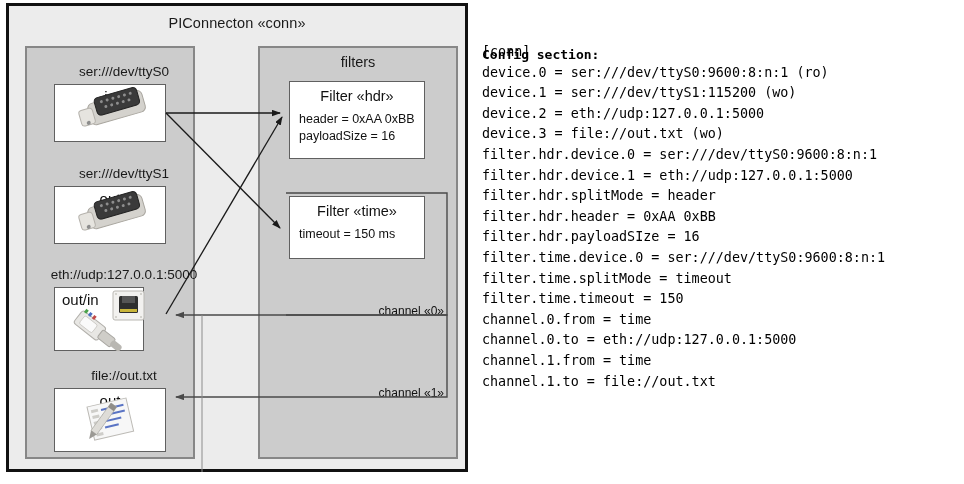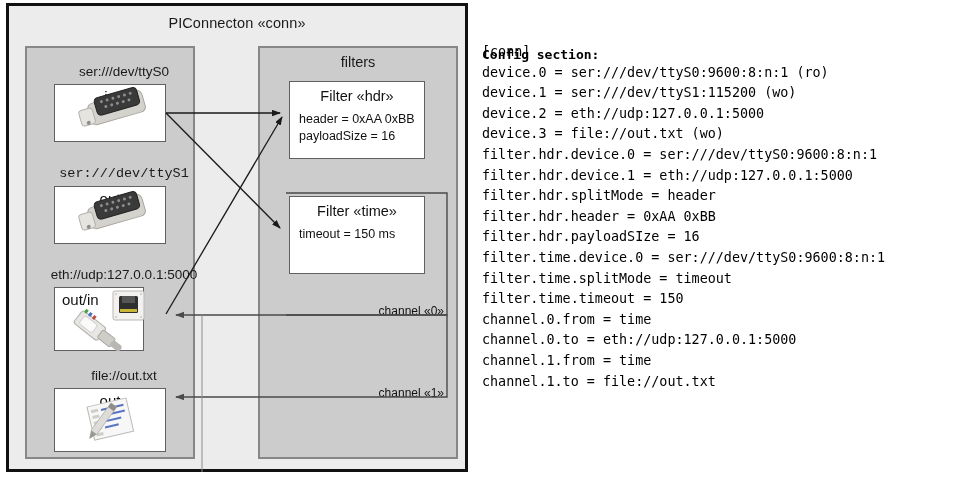--- a/index.html
+++ b/index.html
@@ -181,21 +181,21 @@
                 <circle cx="30" cy="13" r="1.5"></circle>
               <circle cx="36" cy="13" r="1.5"></circle>
                 <circle cx="42" cy="13" r="1.5"></circle>
             </g>
             <rect x="-10" y="10" width="14" height="16" rx="3" fill="#e6e4df" stroke="#b5b2ac" stroke-width="1"></rect>
             <circle cx="-3" cy="24" r="2" fill="#8d8d8d"></circle>
           </g>
         </svg>
       </div>
 
-      <div class="dev-label" style="left:0;right:0;top:118px;font-family:Liberation Mono, monospace;">ser:///dev/ttyS1</div>
+      <div class="dev-label" style="left:0;right:0;top:118px;">ser:///dev/ttyS1</div>
       <div class="dev-box" style="left:27px;top:138px;width:112px;height:58px;">
         <div class="dev-word center">out</div>
         <svg width="112" height="58" viewBox="0 0 112 58" style="position:absolute;left:0;top:0;">
           <g transform="translate(30,16) rotate(-16)">
             <rect x="0" y="6" width="56" height="22" rx="5" fill="#d4d2cd" stroke="#a8a59e" stroke-width="1"></rect>
             <rect x="8" y="2" width="44" height="18" rx="4" fill="#3a3a3a" stroke="#222" stroke-width="1"></rect>
             <g fill="#8d8d8d">
               <circle cx="15" cy="7" r="1.5"></circle>
                 <circle cx="21" cy="7" r="1.5"></circle>
                 <circle cx="27" cy="7" r="1.5"></circle>
@@ -271,21 +271,21 @@
       <div class="panel-title">filters</div>
 
       <div class="filter-box" style="left:29px;top:33px;width:136px;height:78px;">
         <div class="filter-title">Filter «hdr»</div>
         <div class="filter-attrs">
           <div>header = 0xAA 0xBB</div>
           <div>payloadSize = 16</div>
         </div>
       </div>
 
-      <div class="filter-box" style="left:29px;top:148px;width:136px;height:78px;">
+      <div class="filter-box" style="left:29px;top:148px;width:136px;height:63px;">
         <div class="filter-title">Filter «time»</div>
         <div class="filter-attrs">
           <div>timeout = 150 ms</div>
         </div>
       </div>
 
       <div class="channel-label" style="right:12px;top:256px;bottom:auto;">channel «0»</div>
       <div class="channel-label" style="right:12px;top:338px;bottom:auto;">channel «1»</div>
     </div>
 

